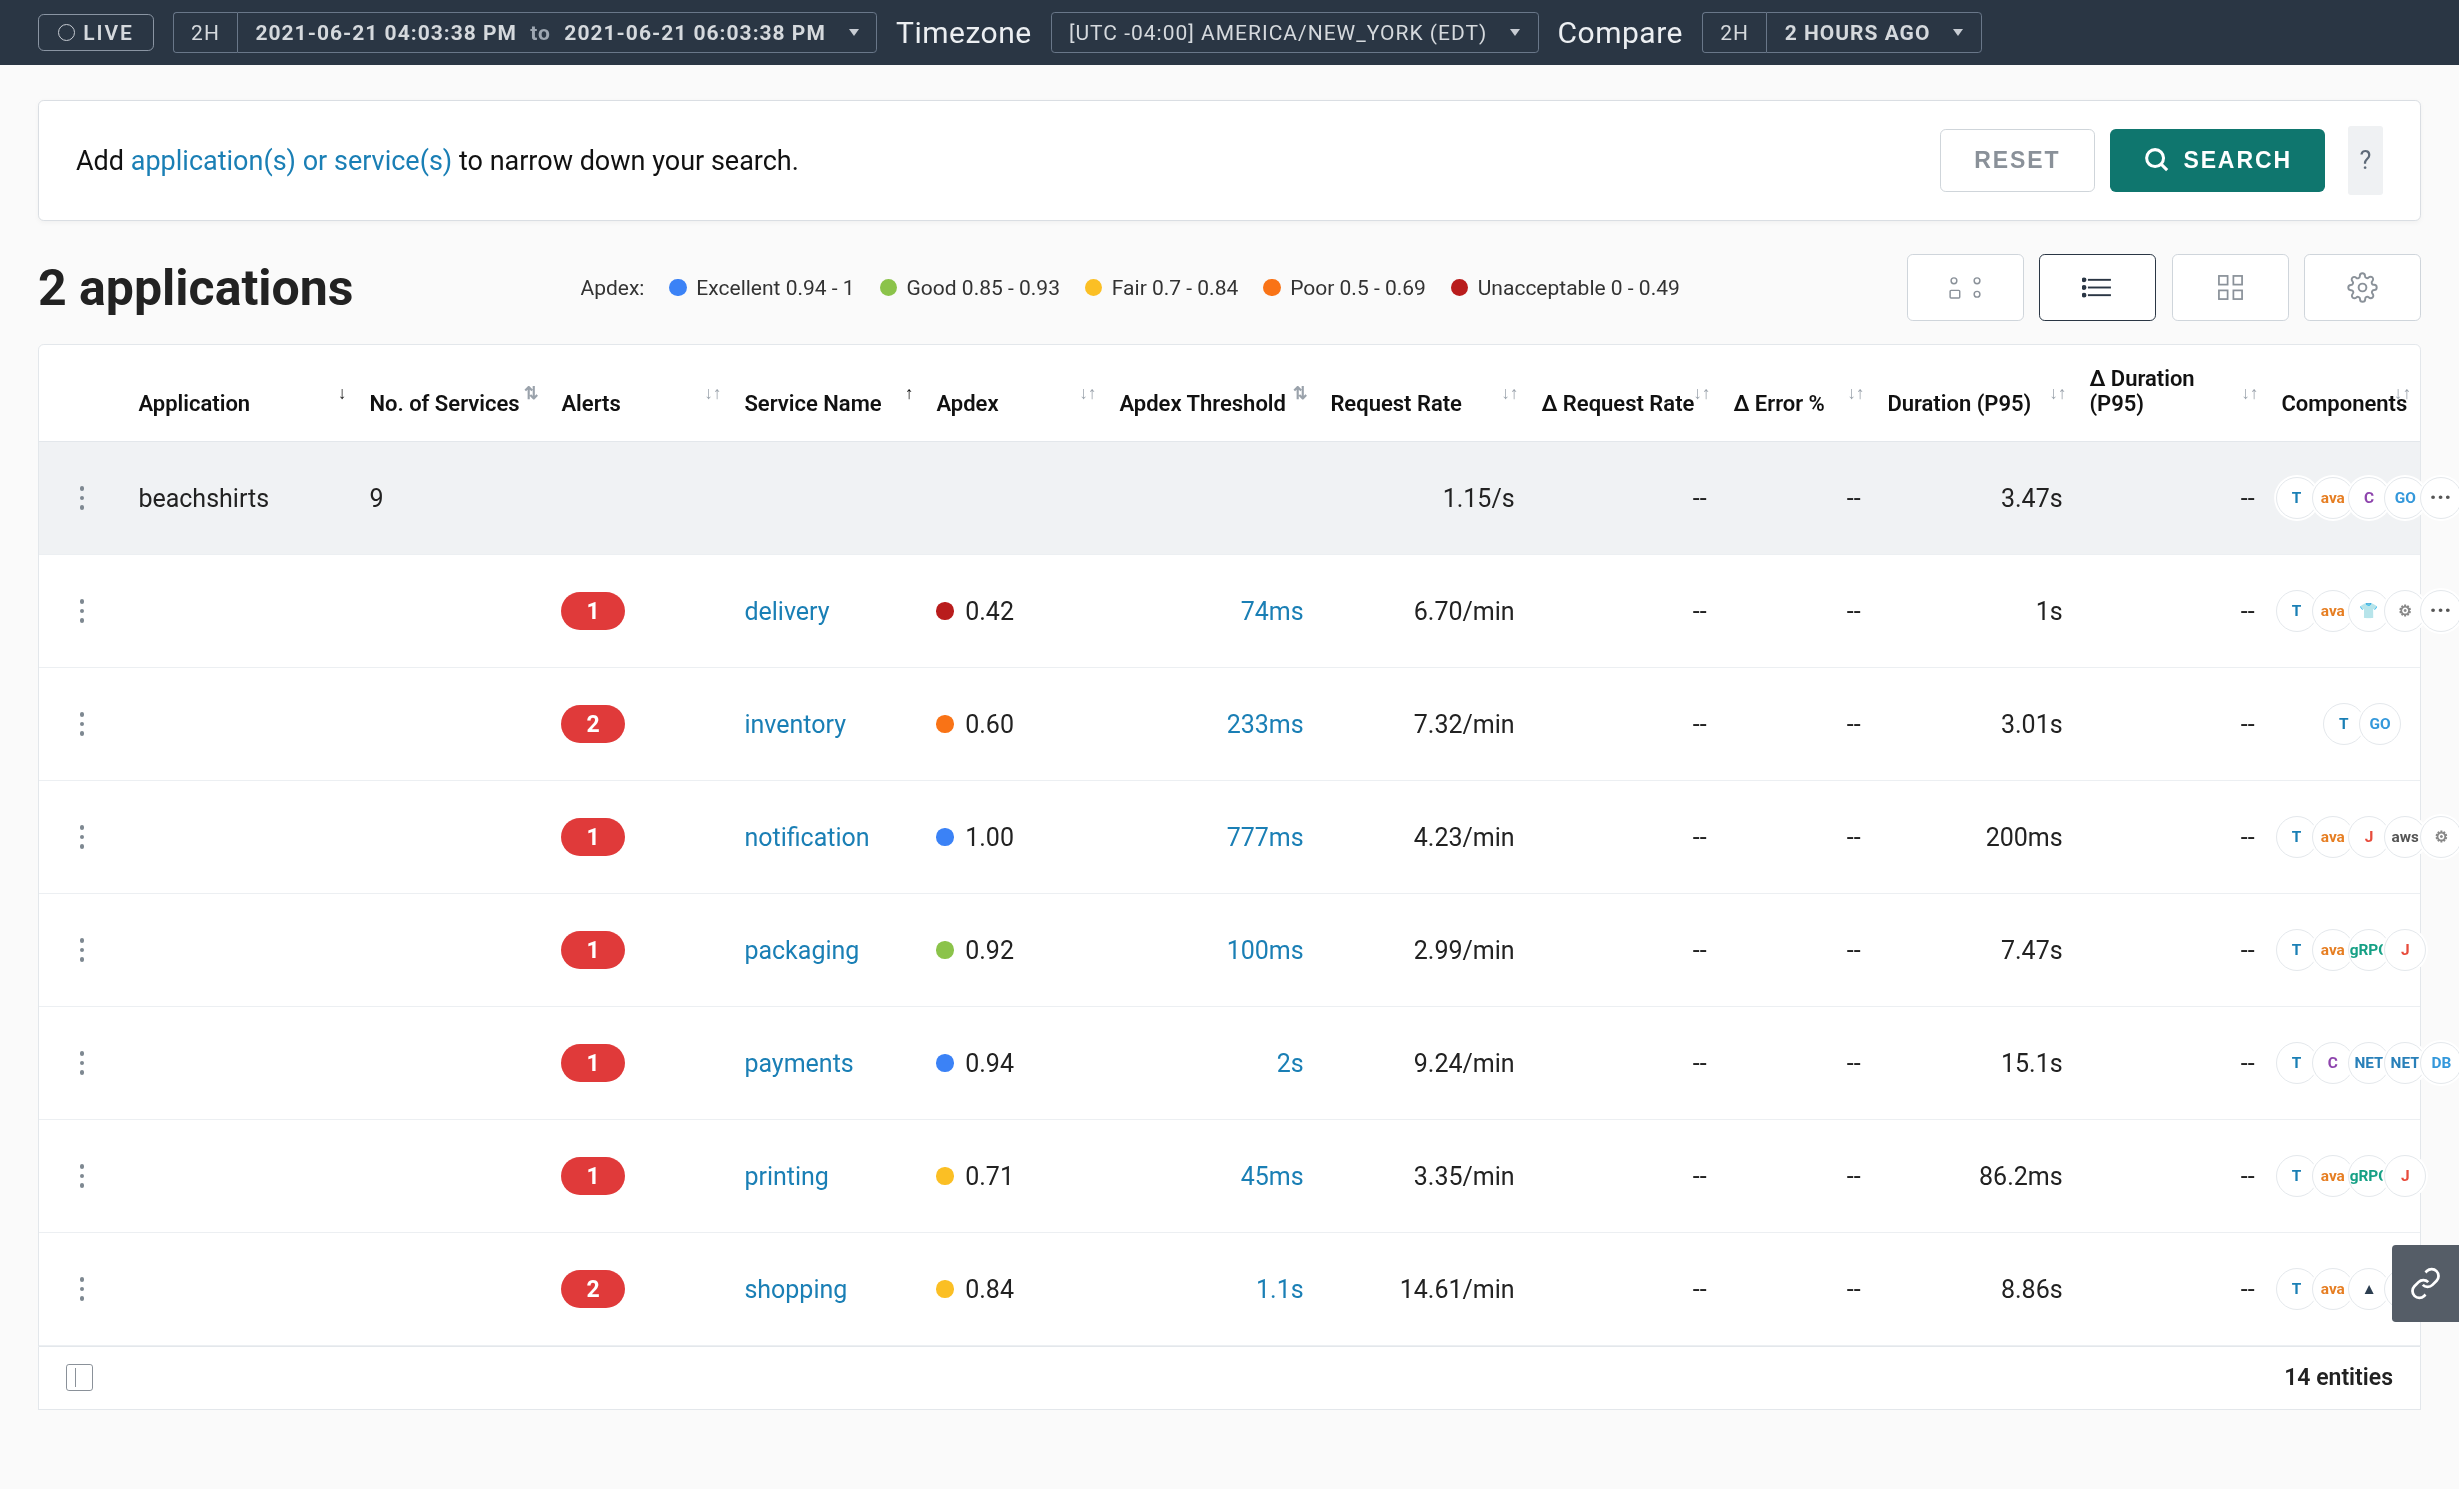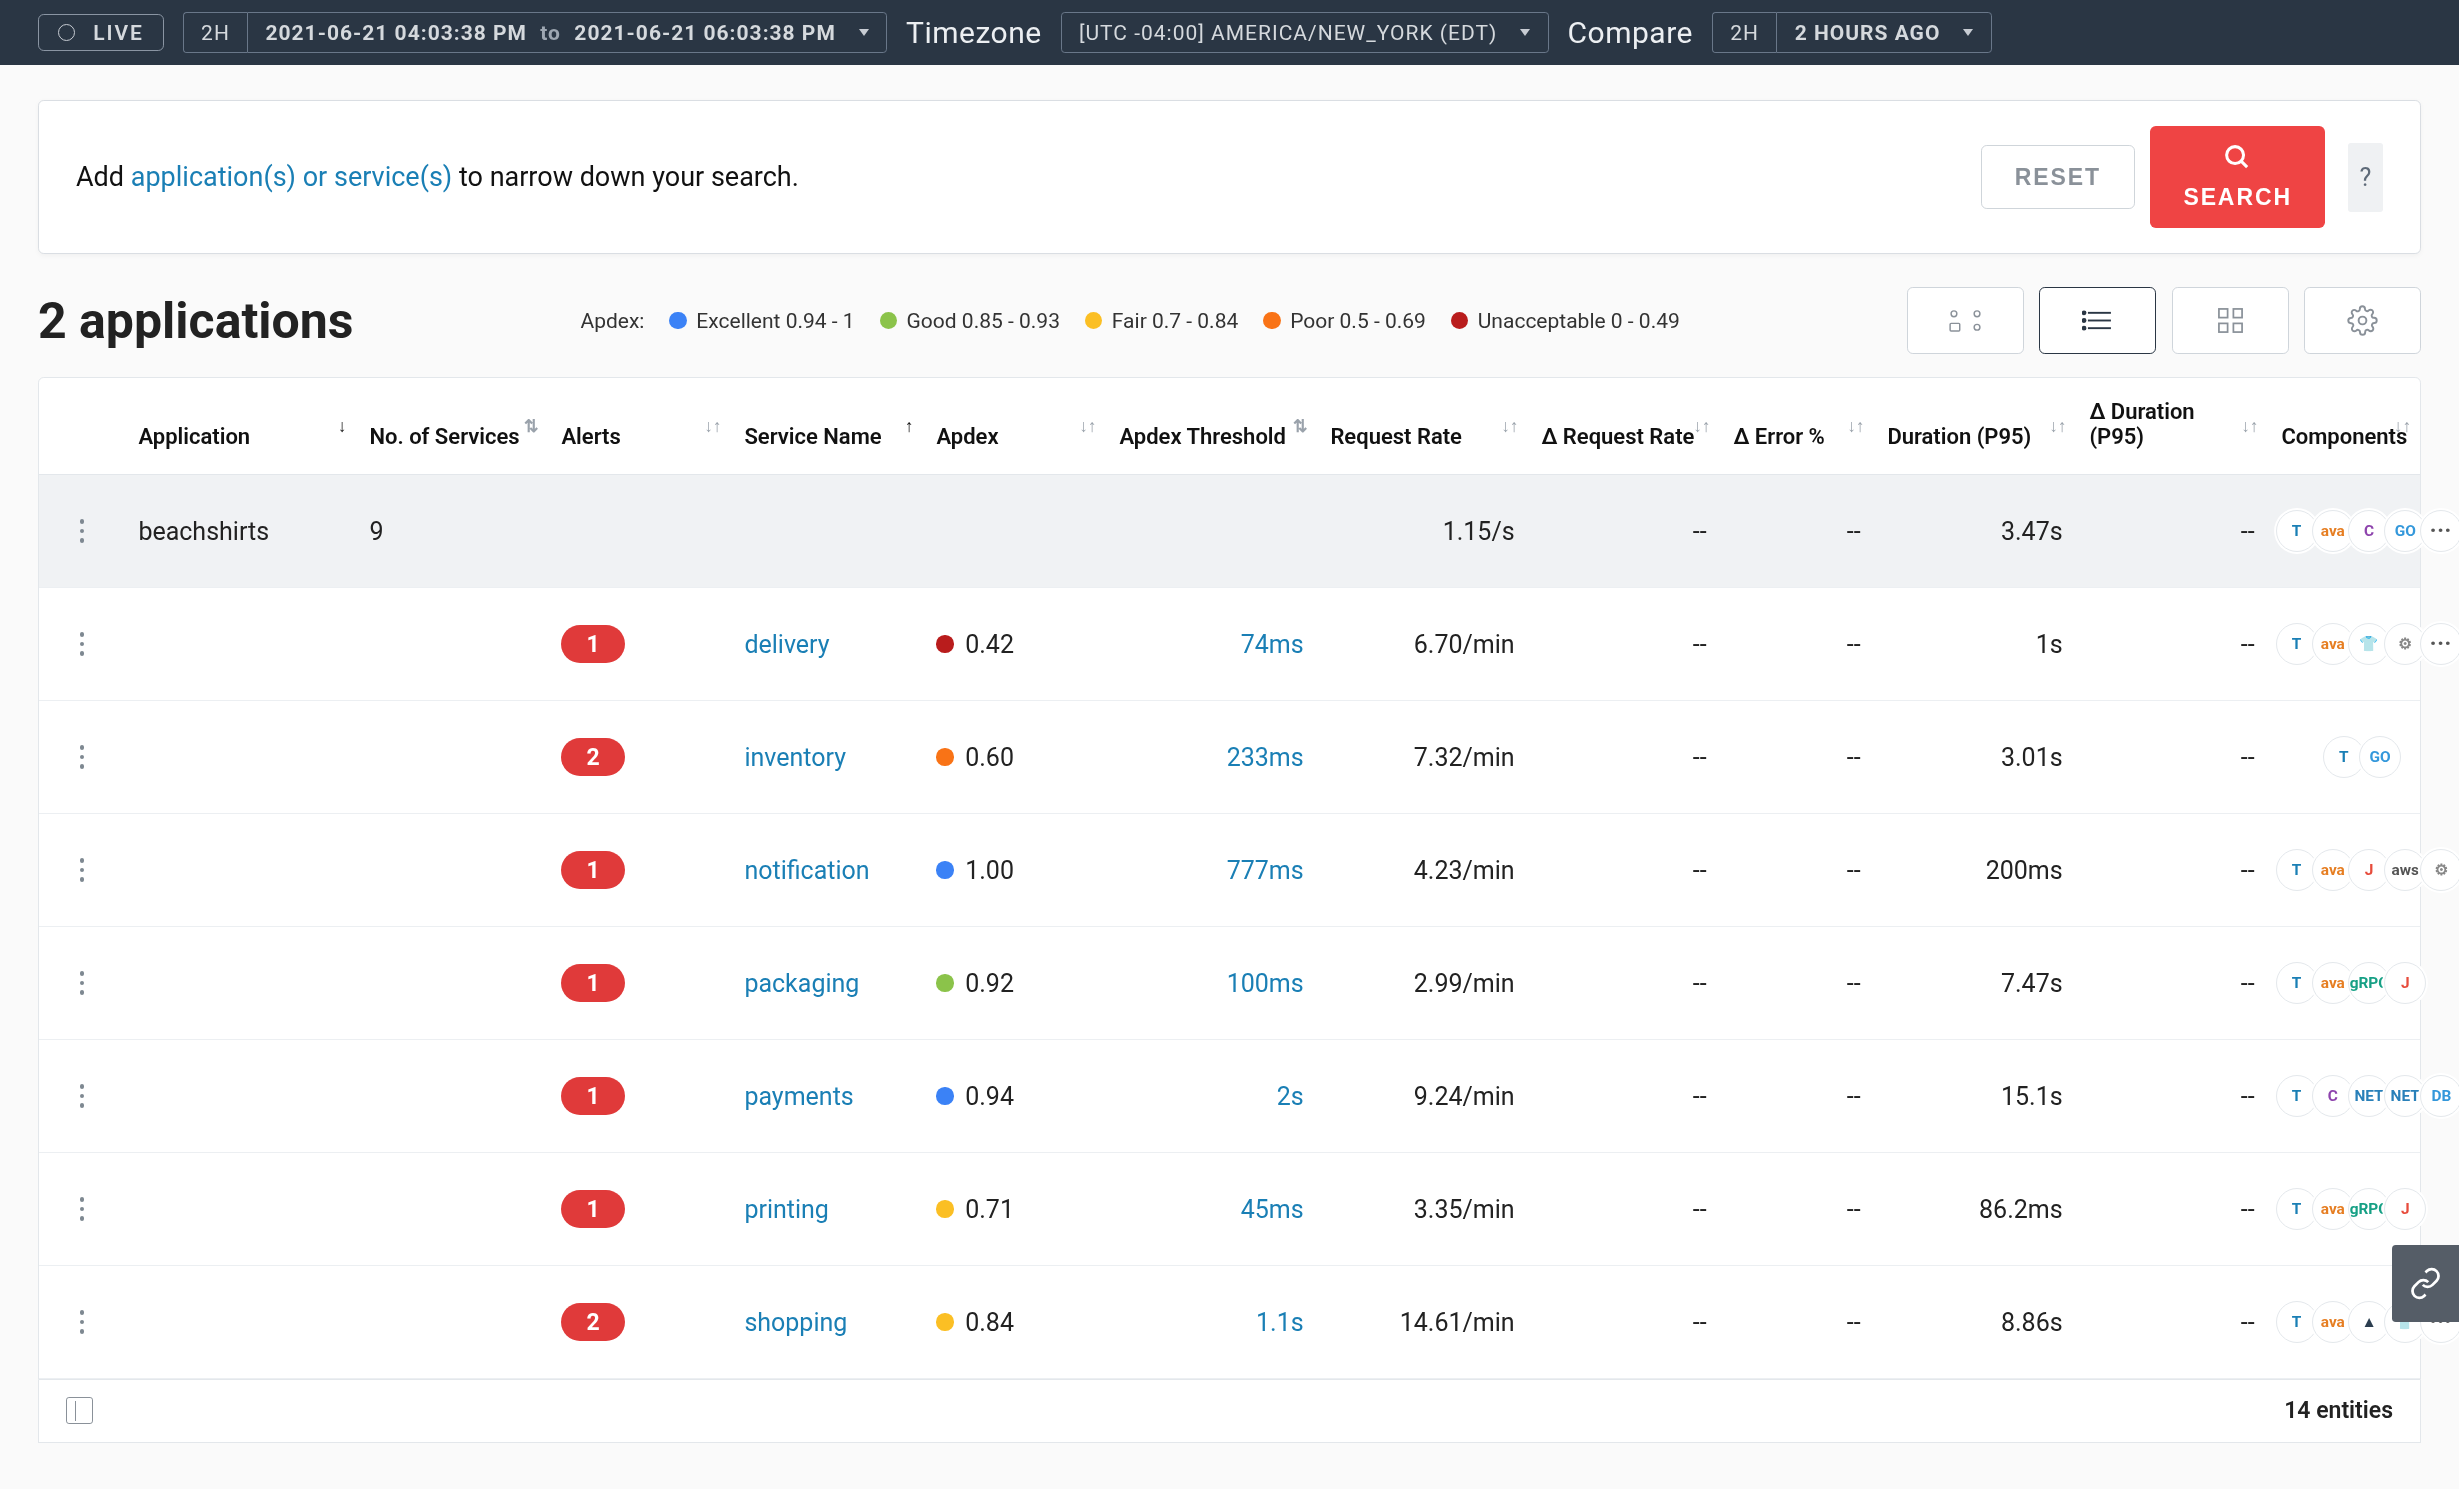--- a/index.html
+++ b/index.html
@@ -1,36 +1,36 @@
 <!DOCTYPE html>
 <html><head>
 <meta charset="utf-8">
 <style>
 * { margin: 0; padding: 0; box-sizing: border-box; }
 body { font-family: -apple-system, BlinkMacSystemFont, "Segoe UI", Roboto, Helvetica, Arial, sans-serif; background: #fafafa; color: #333; width: 2459px; height: 1489px; overflow: hidden; }
 
 
 .topbar { background: #2a3644; height: 65px; display: flex; align-items: center; padding: 0 38px; gap: 19px; color: #d5d9dd; }
-.live-btn { border: 1.9px solid #8a95a3; border-radius: 5.8px; padding: 5.8px 19px; display: flex; align-items: center; gap: 18px; font-size: 21px; letter-spacing: 1.9px; font-weight: 600; cursor: pointer; }
+.live-btn { border: 1.9px solid #8a95a3; border-radius: 5.8px; padding: 5.8px 19px; display: flex; align-items: center; gap: 8px; font-size: 21px; letter-spacing: 1.9px; font-weight: 600; cursor: pointer; }
 .live-dot { width: 17.3px; height: 17.3px; border: 1.9px solid #c7ccd3; border-radius: 50%; }
 .pill-btn { border: 1.9px solid #697789; border-radius: 3.8px; padding: 7.7px 17.3px; font-size: 21px; letter-spacing: 1px; cursor: pointer; display: flex; align-items: center; gap: 13.4px; }
 .pill-group { display: flex; }
 .pill-group .pill-btn:first-child { border-radius: 3.8px 0 0 3.8px; border-right: none; }
 .pill-group .pill-btn:last-child { border-radius: 0 3.8px 3.8px 0; font-weight: bold; }
 .tz-label { font-size: 30px; color: #eceff2; letter-spacing: 0.5px; }
 .chevron-down::after { content: ""; display: inline-block; border-left: 5.8px solid transparent; border-right: 5.8px solid transparent; border-top: 7.7px solid #c7ccd3; margin-left: 9.6px; }
 
 
 .content { padding: 35px 38px; width: 100%; }
 .searchbar { background: #fff; border: 1px solid #dadee3; border-radius: 5.8px; padding: 25px 37px; display: flex; align-items: center; justify-content: space-between; box-shadow: 0 1.9px 5.8px rgba(0,0,0,0.04); }
 .search-text { font-size: 27px; color: #111; }
 .search-text .linkish { color: #1a7fb5; cursor: pointer; }
 .search-actions { display: flex; gap: 15.4px; align-items: center; }
 .reset-btn { border: 1px solid #cfd5da; background: #fff; color: #8a9199; font-size: 23px; padding: 17.3px 33px; border-radius: 5.8px; letter-spacing: 1.9px; font-weight: 600; cursor: pointer; }
-.search-btn { border: none; background: #ef4444; color: #fff; font-size: 23px; padding: 17.3px 33px; border-radius: 5.8px; letter-spacing: 1.9px; font-weight: 600; display: flex; align-items: center; gap: 11.5px; cursor: pointer; flex-direction: column; }
+.search-btn { border: none; background: #0f766e; color: #fff; font-size: 23px; padding: 17.3px 33px; border-radius: 5.8px; letter-spacing: 1.9px; font-weight: 600; display: flex; align-items: center; gap: 11.5px; cursor: pointer; }
 .help-btn { background: #eff1f3; width: 35px; height: 69px; display: flex; align-items: center; justify-content: center; font-size: 25px; color: #5e6a78; border-radius: 2.9px; cursor: pointer; margin-left: 7.7px; }
 
 
 .title-row { display: flex; align-items: center; justify-content: space-between; margin-top: 33px; margin-bottom: 23px; }
 .page-title { font-size: 50px; font-weight: 700; color: #222; }
 .apdex-legend { display: flex; align-items: center; gap: 25px; font-size: 21px; color: #333; }
 .legend-item { display: flex; align-items: center; gap: 9.6px; }
 .dot { width: 17.3px; height: 17.3px; border-radius: 50%; display: inline-block; }
 .view-actions { display: flex; gap: 15.4px; }
 .view-btn { border: 1px solid #cfd5db; background: #fff; width: 117px; height: 67px; border-radius: 5.8px; display: flex; align-items: center; justify-content: center; cursor: pointer; color: #6b7785; }

